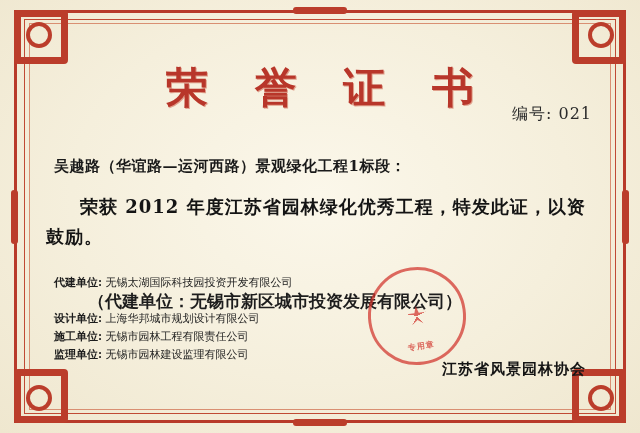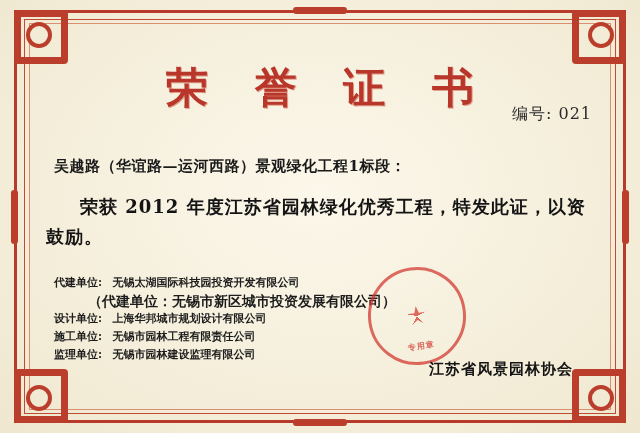--- a/index.html
+++ b/index.html
@@ -97,28 +97,28 @@
     margin-top:22px;
     padding-left:8px;
   }
   .unit-row{
     font-family:"DejaVu Serif","Liberation Serif",serif;
     font-size:11px;color:#1d1d1d;
     line-height:18px;
     white-space:nowrap;
   }
   .unit-label{font-weight:bold;}
-  .unit-value{margin-left:7px;font-weight:bold;}
+  .unit-value{margin-left:0;font-weight:normal;}
   .unit-sub{
     font-family:"DejaVu Serif","Liberation Serif",serif;
-    font-size:14px;color:#1d1d1d;line-height:18px;
+    font-size:17px;color:#1d1d1d;line-height:18px;
     padding-left:34px;font-weight:bold;
   }
   .signature{
-    position:absolute;right:21px;bottom:14px;text-align:center;
+    position:absolute;right:8px;bottom:14px;text-align:center;
     font-family:"DejaVu Serif","Liberation Serif",serif;
     font-weight:bold;color:#141414;margin-left:39px;
   }
   .sig-org{font-size:15px;letter-spacing:1px;}
   .sig-date{font-size:15px;letter-spacing:3px;margin-top:8px;}
   .seal{
     position:absolute;right:128px;bottom:28px;
     width:92px;height:92px;border-radius:50%;
     border:3px solid #d2342c;
     opacity:.72;

